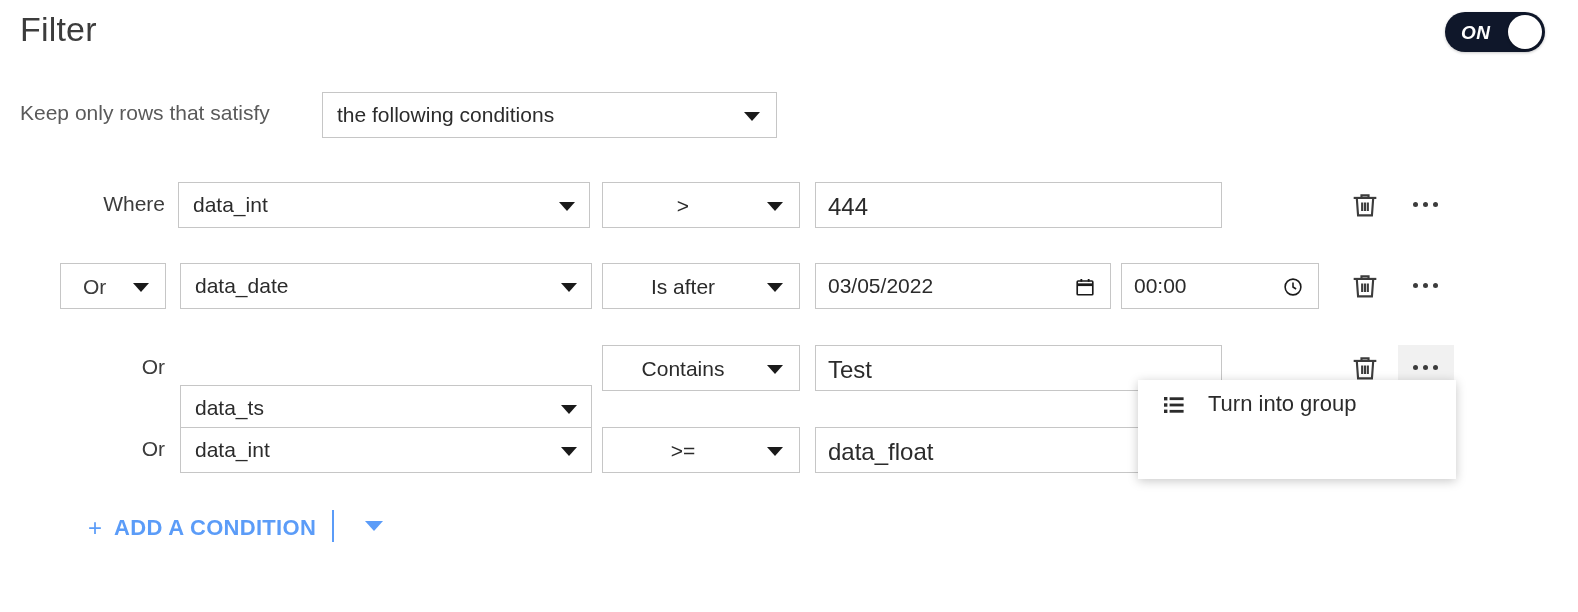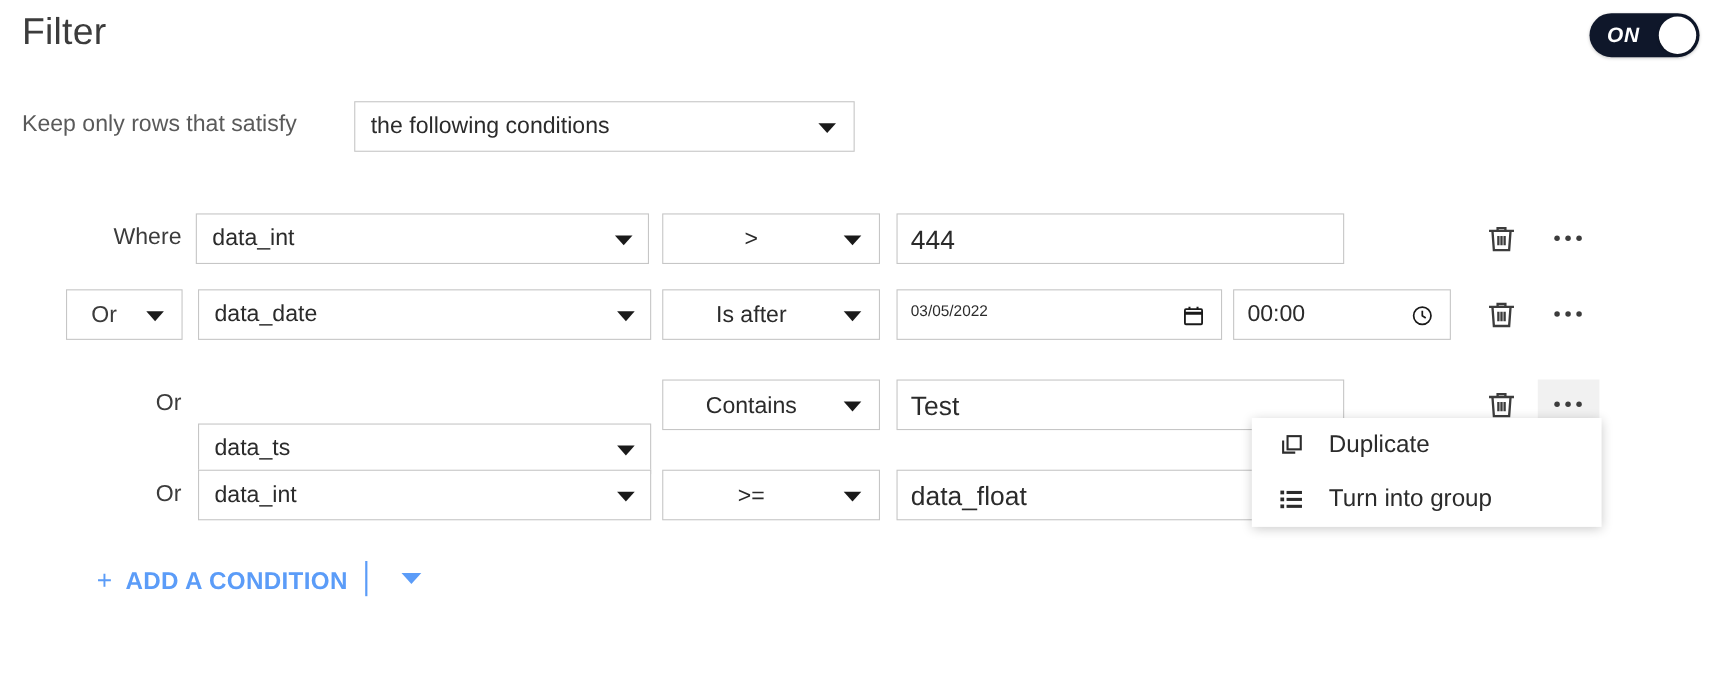--- a/index.html
+++ b/index.html
@@ -175,21 +175,21 @@
     position: absolute;
     left: 815px; top: 0;
     width: 296px; height: 46px;
     border: 1px solid #c6c6c6;
     background: #ffffff;
     box-sizing: border-box;
     cursor: text;
   }
   .date-input .val {
     position: absolute; left: 12px; top: 10px;
-    font-size: 14px; color: #2b2b2b;
+    font-size: 21px; color: #2b2b2b;
   }
   .time-input {
     position: absolute;
     left: 1121px; top: 0;
     width: 198px; height: 46px;
     border: 1px solid #c6c6c6;
     background: #ffffff;
     box-sizing: border-box;
     cursor: text;
   }
@@ -311,21 +311,21 @@
 <div class="satisfy-row">
   <span class="satisfy-label">Keep only rows that satisfy</span>
   <div class="satisfy-select">
     <span class="val">the following conditions</span>
     <span class="caret" style="position:absolute;right:16px;top:19px;"></span>
   </div>
 </div>
 
 <div class="conditions">
 
-  <div class="cond-row" style="top:194px;border-radius:15px;">
+  <div class="cond-row" style="top:182px;border-radius:15px;">
     <span class="conj-text" style="left:45px;">Where</span>
     <div class="field-select">
       <span class="val">data_int</span>
       <span class="caret"></span>
     </div>
     <div class="op-select">
       <span class="val">&gt;</span>
       <span class="caret"></span>
     </div>
     <div class="value-input">
@@ -438,29 +438,20 @@
       <span class="caret"></span>
     </div>
     <div class="value-input">
       <span class="val">data_float</span>
     </div>
   </div>
 
 </div>
 
 <div class="context-menu">
-  <div class="menu-item">
-    <span class="menu-icon">
-      <svg width="24" height="24" viewBox="0 0 24 24" fill="none" stroke="#2b2b2b" stroke-width="1.9">
-        <rect x="8.5" y="3.5" width="12" height="12"></rect>
-        <path d="M15.5 18.5h-11v-11"></path>
-      </svg>
-    </span>
-    <span class="menu-label">Duplicate</span>
-  </div>
   <div class="menu-item">
     <span class="menu-icon">
       <svg width="24" height="24" viewBox="0 0 24 24" fill="#2b2b2b">
         <rect x="2" y="4" width="3.4" height="3.4"></rect>
         <rect x="7.6" y="4.3" width="14" height="2.8"></rect>
         <rect x="2" y="10.3" width="3.4" height="3.4"></rect>
         <rect x="7.6" y="10.6" width="14" height="2.8"></rect>
         <rect x="2" y="16.6" width="3.4" height="3.4"></rect>
         <rect x="7.6" y="16.9" width="14" height="2.8"></rect>
       </svg>

